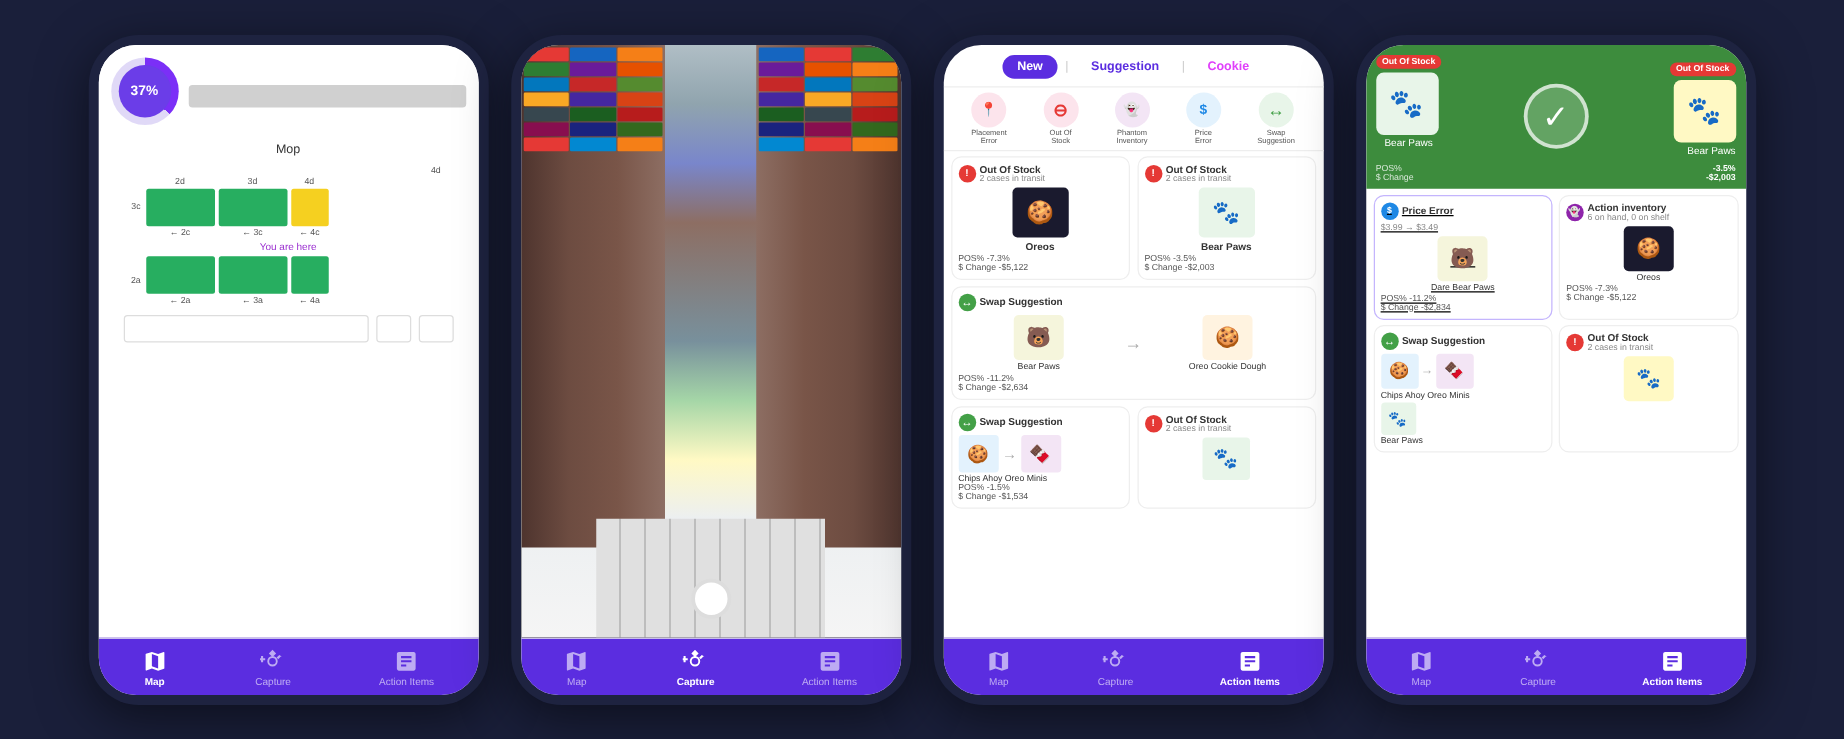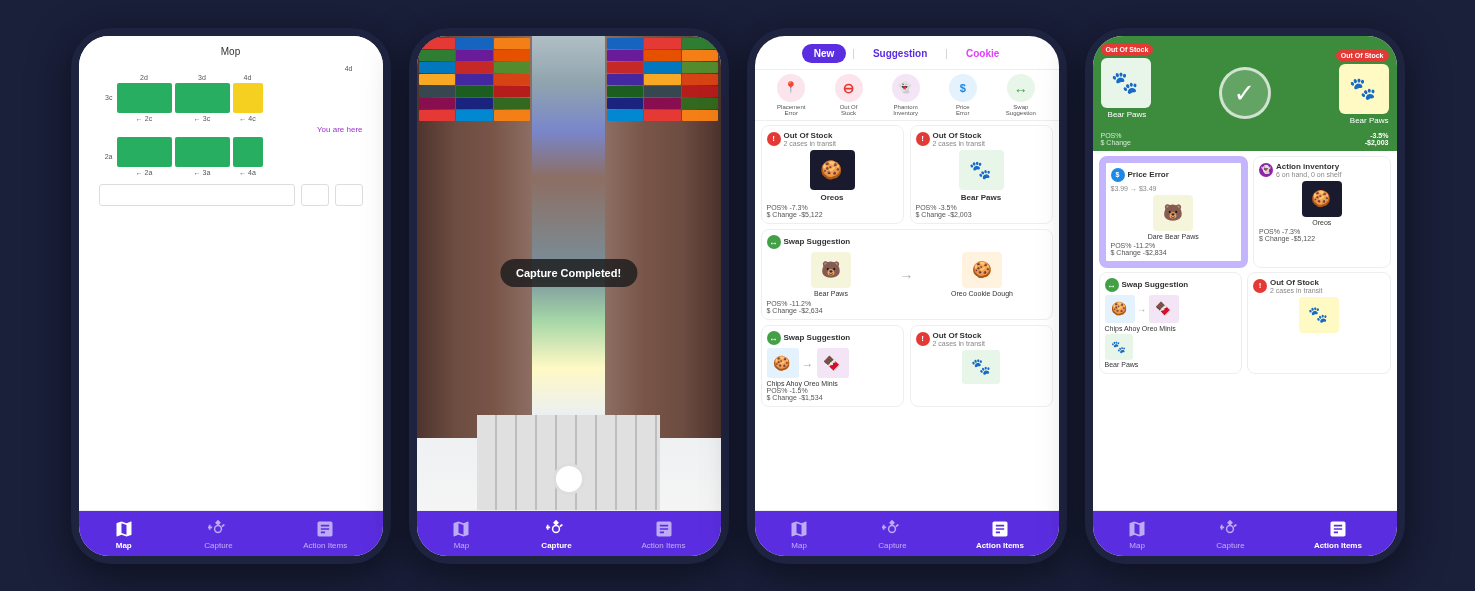--- a/index.html
+++ b/index.html
@@ -199,20 +199,26 @@
     }
 
   </style>
 </head>
 <body>
 
 <div class="phone">
   <div class="phone-screen">
     <div class="phone1-content">
 
+      <div class="map-header">
+        <div class="progress-circle">
+          <div class="progress-inner">37%</div>
+        </div>
+        <div class="map-title-bar"></div>
+      </div>
 
       <div class="map-label">Mop</div>
 
       <div style="position:relative; padding: 4px 10px;">
 
         <div style="display:flex; justify-content:flex-end; gap:8px; margin-bottom:2px; padding-right:10px;">
           <span style="font-size:7px;color:#555;">4d</span>
         </div>
 
         <div style="display:flex; align-items:center; gap:4px; margin-bottom:2px;">
@@ -235,21 +241,21 @@
             <div style="display:flex; flex-direction:column; gap:2px;">
               <div style="font-size:7px;color:#555;text-align:center;">4d</div>
               <div style="display:flex; gap:2px;">
                 <div style="width:30px;height:30px;background:#f5d020;border-radius:2px;"></div>
               </div>
               <div style="font-size:7px;color:#555;text-align:center;">← 4c</div>
             </div>
           </div>
         </div>
 
-        <div style="text-align:right; color:#9b30d0; font-size:8px; margin: 3px 0;">You are here</div>
+        <div style="text-align:center; color:#9b30d0; font-size:8px; margin: 3px 0;">You are here</div>
 
         <div style="display:flex; align-items:center; gap:4px; margin-bottom:2px;">
           <span style="font-size:7px;color:#555;width:14px;text-align:right;">2a</span>
           <div style="display:flex; gap:3px;">
             <div style="display:flex; flex-direction:column; gap:2px;">
               <div style="display:flex; gap:2px;">
                 <div style="width:55px;height:30px;background:#27ae60;border-radius:2px;"></div>
               </div>
               <div style="font-size:7px;color:#555;text-align:center;">← 2a</div>
             </div>
@@ -376,21 +382,20 @@
           </div>
           <div style="height:11px;display:flex;gap:1px;">
             <div style="flex:1;background:#0288d1;border-radius:1px;"></div>
             <div style="flex:1;background:#e53935;border-radius:1px;"></div>
             <div style="flex:1;background:#f57f17;border-radius:1px;"></div>
           </div>
         </div>
 
         <div style="position:absolute;bottom:0;left:20%;right:20%;height:20%;background:repeating-linear-gradient(90deg,#e0e0e0 0,#e0e0e0 18px,#bdbdbd 18px,#bdbdbd 20px);"></div>
 
-        <div class="capture-badge">Capture Completed!</div>
 
         <div class="capture-shutter"></div>
       </div>
     </div>
 
     <div class="bottom-nav" style="background:#5b2de0;">
       <div class="nav-item">
         <svg class="nav-icon-svg" viewBox="0 0 24 24" fill="rgba(255,255,255,0.6)">
           <path d="M20.5 3l-.16.03L15 5.1 9 3 3.36 4.9c-.21.07-.36.25-.36.48V20.5c0 .28.22.5.5.5l.16-.03L9 18.9l6 2.1 5.64-1.9c.21-.07.36-.25.36-.48V3.5c0-.28-.22-.5-.5-.5zM15 19l-6-2.11V5l6 2.11V19z"></path>
         </svg>
@@ -617,21 +622,21 @@
           <div style="font-size:7px;color:white;font-weight:600;">-3.5%</div>
           <div style="font-size:7px;color:white;font-weight:600;">-$2,003</div>
         </div>
       </div>
     </div>
 
     <div style="flex:1;overflow:hidden;padding:5px 6px;display:flex;flex-direction:column;gap:4px;">
 
       <div style="display:flex;gap:5px;">
 
-        <div style="flex:1;border:7px solid #c4b5fd;border-radius:8px;padding:5px;">
+        <div style="flex:1;border:1px solid #c4b5fd;border-radius:8px;padding:5px;text-decoration:underline;">
           <div style="display:flex;align-items:center;gap:3px;margin-bottom:3px;">
             <div style="width:14px;height:14px;border-radius:50%;background:#1e88e5;display:flex;align-items:center;justify-content:center;">
               <span style="color:white;font-size:7px;font-weight:bold;">$</span>
             </div>
             <div style="font-size:8px;font-weight:700;color:#333;">Price Error</div>
           </div>
           <div style="font-size:7px;color:#888;margin-bottom:3px;">$3.99 → $3.49</div>
           <div style="width:40px;height:36px;background:#f5f5dc;border-radius:4px;margin:0 auto 2px;display:flex;align-items:center;justify-content:center;">
             <span style="font-size:16px;">🐻</span>
           </div>

